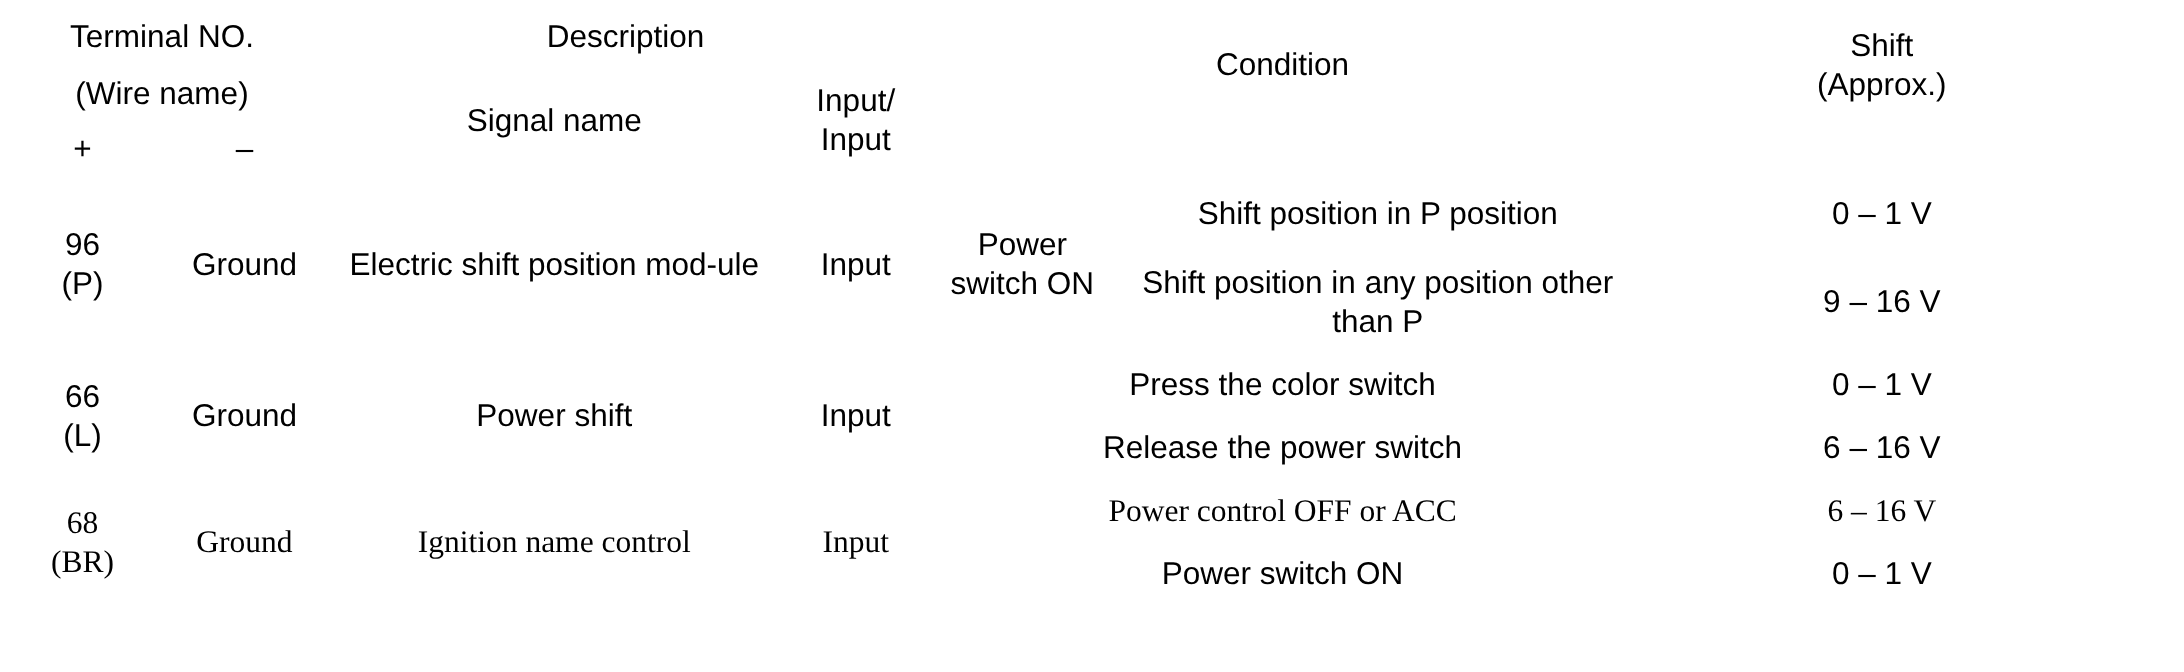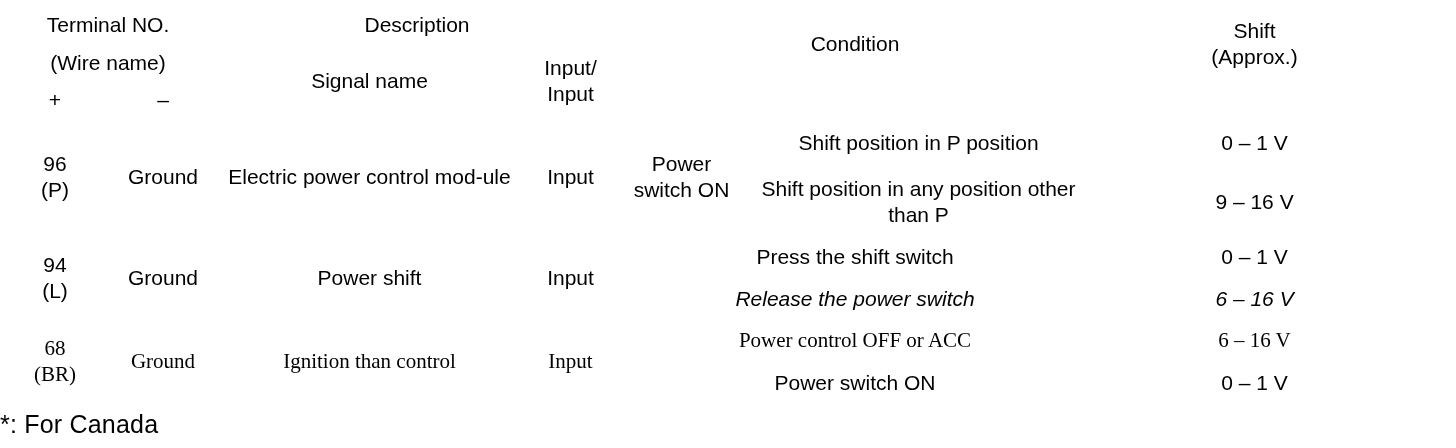--- a/index.html
+++ b/index.html
@@ -130,21 +130,21 @@
     <tbody>
       <tr style="height:49px;">
         <td rowspan="2" class="br-thin bb-thin">
           <div>96</div>
           <div>(P)</div>
         </td>
         <td rowspan="2" class="br-thin bb-thin">
           <span>Ground</span>
         </td>
         <td rowspan="2" class="br-thin bb-thin tleft">
-          <span>Electric power control mod-ule</span>
+          <span>Electric shift position mod-ule</span>
         </td>
         <td rowspan="2" class="br-thin bb-thin">
           <span>Input</span>
         </td>
         <td rowspan="2" class="br-thin bb-thin tleft">
           <span>Power switch ON</span>
         </td>
         <td class="br-thin bb-thin tleft">
           <span>Shift position in P position</span>
         </td>
@@ -158,60 +158,60 @@
         </td>
         <td class="bb-thick">
           <span>9 – 16 V</span>
         </td>
       </tr>
     </tbody>
 
     <tbody>
       <tr style="height:42px;">
         <td rowspan="2" class="br-thin bb-thin">
-          <div>94</div>
+          <div>66</div>
           <div>(L)</div>
         </td>
         <td rowspan="2" class="br-thin bb-thin">
           <span>Ground</span>
         </td>
         <td rowspan="2" class="br-thin bb-thin tleft">
           <span>Power shift</span>
         </td>
         <td rowspan="2" class="br-thin bb-thin">
           <span>Input</span>
         </td>
         <td colspan="2" class="br-thin bb-thin tleft">
-          <span>Press the shift switch</span>
+          <span>Press the color switch</span>
         </td>
         <td class="bb-thin">
           <span>0 – 1 V</span>
         </td>
       </tr>
-      <tr style="height:42px;font-style:italic;">
+      <tr style="height:42px;">
         <td colspan="2" class="br-thin bb-thick tleft">
           <span>Release the power switch</span>
         </td>
         <td class="bb-thick">
           <span>6 – 16 V</span>
         </td>
       </tr>
     </tbody>
 
     <tbody>
       <tr style="height:42px;font-family:Liberation Serif, serif;">
         <td rowspan="2" class="br-thin bb-thick">
           <div>68</div>
           <div>(BR)</div>
         </td>
         <td rowspan="2" class="br-thin bb-thick">
           <span>Ground</span>
         </td>
         <td rowspan="2" class="br-thin bb-thick tleft">
-          <span>Ignition than control</span>
+          <span>Ignition name control</span>
         </td>
         <td rowspan="2" class="br-thin bb-thick">
           <span>Input</span>
         </td>
         <td colspan="2" class="br-thin bb-thin tleft">
           <span>Power control OFF or ACC</span>
         </td>
         <td class="bb-thin">
           <span>6 – 16 V</span>
         </td>
@@ -220,15 +220,14 @@
         <td colspan="2" class="br-thin bb-thick tleft">
           <span>Power switch ON</span>
         </td>
         <td class="bb-thick">
           <span>0 – 1 V</span>
         </td>
       </tr>
     </tbody>
   </table>
 
-  <div class="footnote">*: For Canada</div>
 
 </div>
 
 </body></html>

